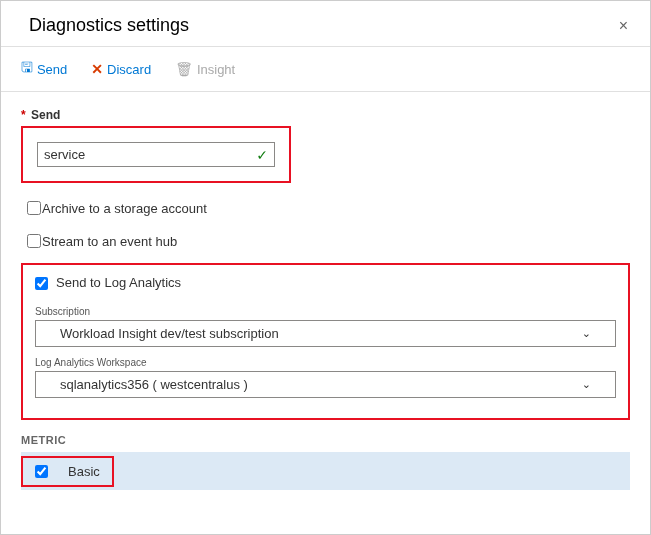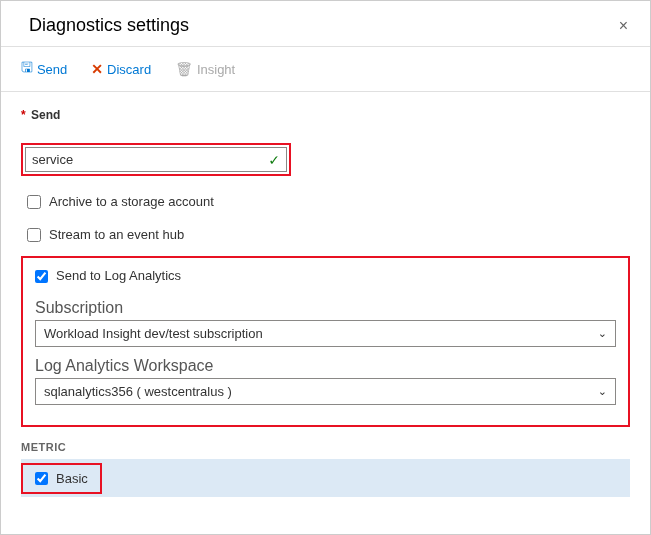--- a/index.html
+++ b/index.html
@@ -77,24 +77,23 @@
       font-weight: 600;
       margin-bottom: 4px;
       color: #333;
     }
     .required-star {
       color: #c00;
       margin-right: 2px;
     }
     .name-field-wrapper {
       border: 2px solid #e81123;
-      padding: 2px;
+      padding: 14px;
       display: inline-block;
       width: 270px;
-      margin-top: 17px;
     }
     .name-input-row {
       display: flex;
       align-items: center;
       background: #fff;
       border: 1px solid #8a8886;
     }
     .name-input {
       border: none;
       outline: none;
@@ -103,22 +102,22 @@
       flex: 1;
       color: #333;
     }
     .check-icon {
       color: #107c10;
       font-size: 14px;
       padding: 0 6px;
     }
     .checkbox-row {
       display: flex;
-      align-items: flex-end;
-      gap: 8px;
+      align-items: flex-start;
+      gap: 1px;
       margin-bottom: 10px;
       padding: 4px 6px;
     }
     .checkbox-row input[type="checkbox"] {
       width: 14px;
       height: 14px;
       cursor: pointer;
     }
     .checkbox-label {
       font-size: 13px;
@@ -133,30 +132,30 @@
     .log-analytics-header {
       display: flex;
       align-items: flex-end;
       gap: 8px;
       margin-bottom: 16px;
     }
     .sub-field {
       margin-bottom: 10px;
     }
     .sub-label {
-      font-size: 16px;
+      font-size: 10px;
       color: #555;
       margin-bottom: 3px;
     }
     .dropdown {
       display: flex;
       align-items: center;
       justify-content: space-between;
       border: 1px solid #8a8886;
-      padding: 5px 8px;
+      padding: 5px 24px;
       background: #fff;
       cursor: pointer;
       font-size: 13px;
       color: #333;
     }
     .dropdown-arrow {
       color: #333;
       font-size: 11px;
     }
     .metric-section {
@@ -242,21 +241,21 @@
           <span class="dropdown-arrow">⌄</span>
         </div>
       </div>
     </div>
 
     <div class="metric-section">
       <div class="metric-label">METRIC</div>
 
       <div style="position:relative; width:100%;">
         <div style="background:#dce9f5; width:100%; height:38px; display:flex; align-items:center;">
-          <div style="border:2px solid #e81123; display:inline-flex; align-items:center; gap:8px; padding:6px 12px; background:#dce9f5; margin-left:0;">
+          <div style="border:2px solid #e81123; display:inline-flex; align-items:center; gap:20px; padding:6px 12px; background:#dce9f5; margin-left:0;">
             <input type="checkbox" id="basic-cb" checked="" style="">
             <label for="basic-cb" class="checkbox-label">Basic</label>
           </div>
         </div>
       </div>
     </div>
 
   </div>
 </div>
 

